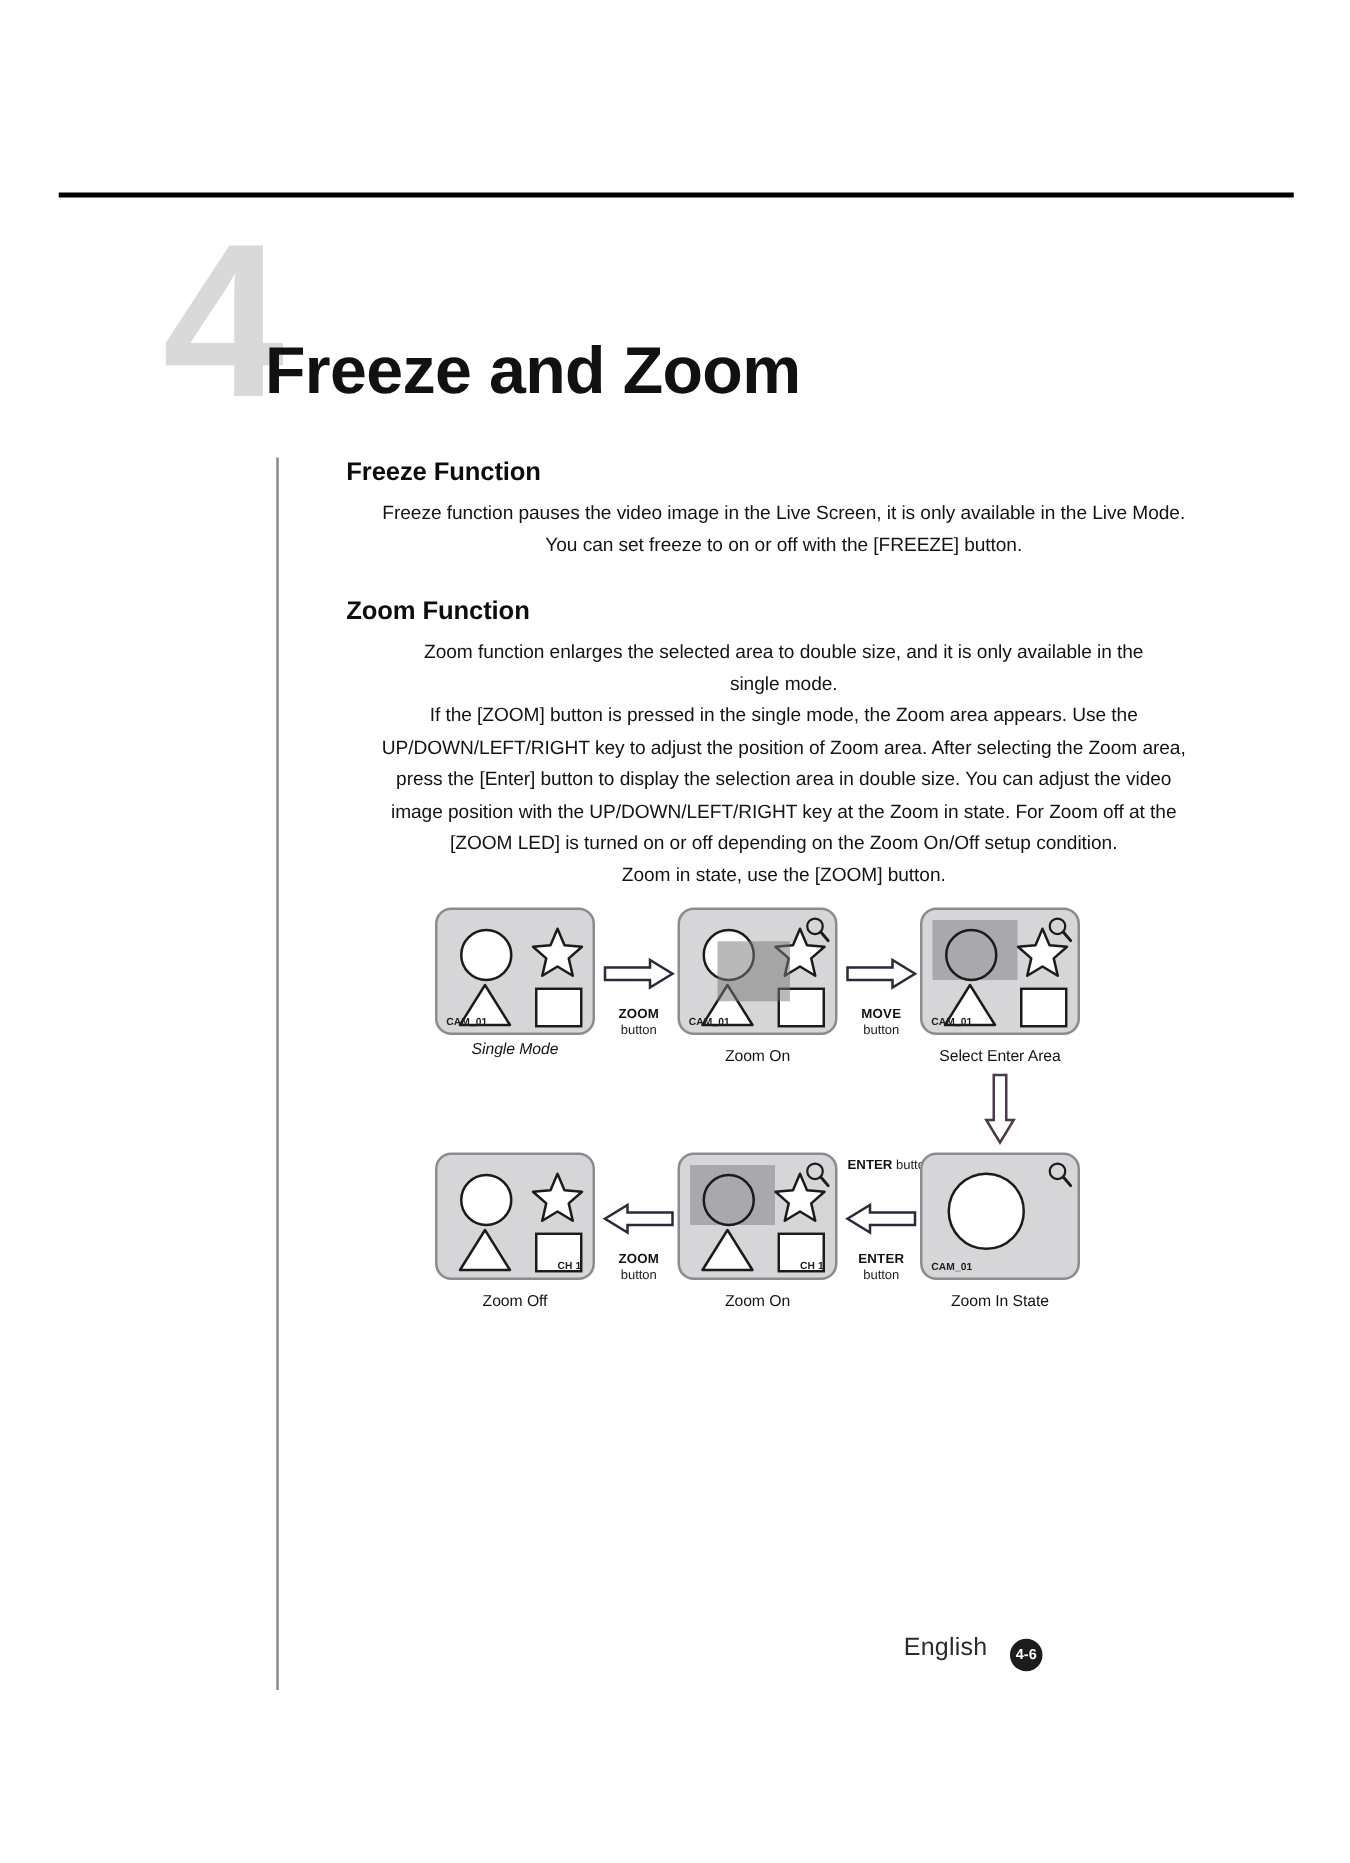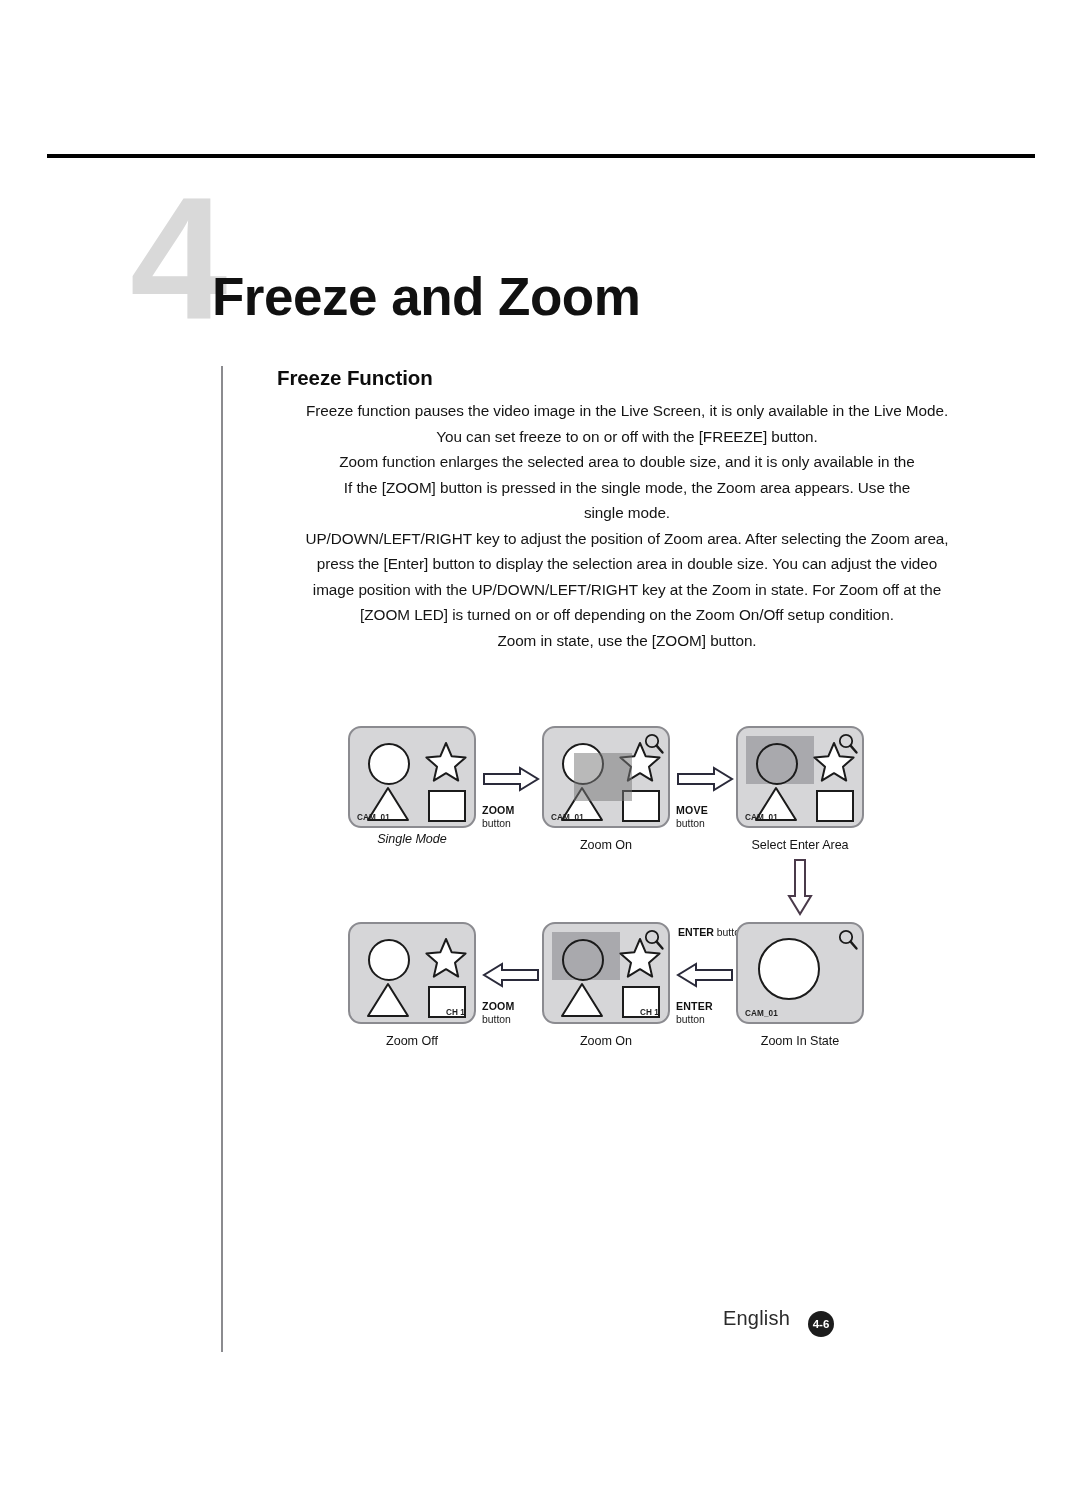--- a/index.html
+++ b/index.html
@@ -134,21 +134,21 @@
   
   .sel-overlay {
     position: absolute;
     background: rgba(120,120,120,0.52);
   }
   .sel-overlay.solid {
     background: #a9a9ad;
   }
 
   
-  .arrow-group { position: absolute; }
+  .arrow-group { position: absolute; text-align: center; }
   .arrow-btn-name {
     font-size: 10.6px;
     font-weight: 700;
     color: #111111;
     letter-spacing: 0.2px;
     line-height: 13px;
   }
   .arrow-btn-sub {
     font-size: 10.4px;
     font-weight: 400;
@@ -222,24 +222,25 @@
 <div class="side-rule"></div>
 
 <div class="content">
 
   <h2 class="section-head">Freeze Function</h2>
   <p class="para">
     <span class="ln">Freeze function pauses the video image in the Live Screen, it is only available in the Live Mode.</span>
     <span class="ln">You can set freeze to on or off with the [FREEZE] button.</span>
   </p>
 
+  <h2 class="section-head second">Zoom Function</h2>
   <p class="para">
     <span class="ln">Zoom function enlarges the selected area to double size, and it is only available in the</span>
+    <span class="ln">single mode.</span>
     <span class="ln">If the [ZOOM] button is pressed in the single mode, the Zoom area appears. Use the</span>
-    <span class="ln">single mode.</span>
     <span class="ln">UP/DOWN/LEFT/RIGHT key to adjust the position of Zoom area. After selecting the Zoom area,</span>
     <span class="ln">press the [Enter] button to display the selection area in double size. You can adjust the video</span>
     <span class="ln">image position with the UP/DOWN/LEFT/RIGHT key at the Zoom in state. For Zoom off at the</span>
     <span class="ln">[ZOOM LED] is turned on or off depending on the Zoom On/Off setup condition.</span>
     <span class="ln">Zoom in state, use the [ZOOM] button.</span>
   </p>
 </div>
 
 <div class="diagram">
 

